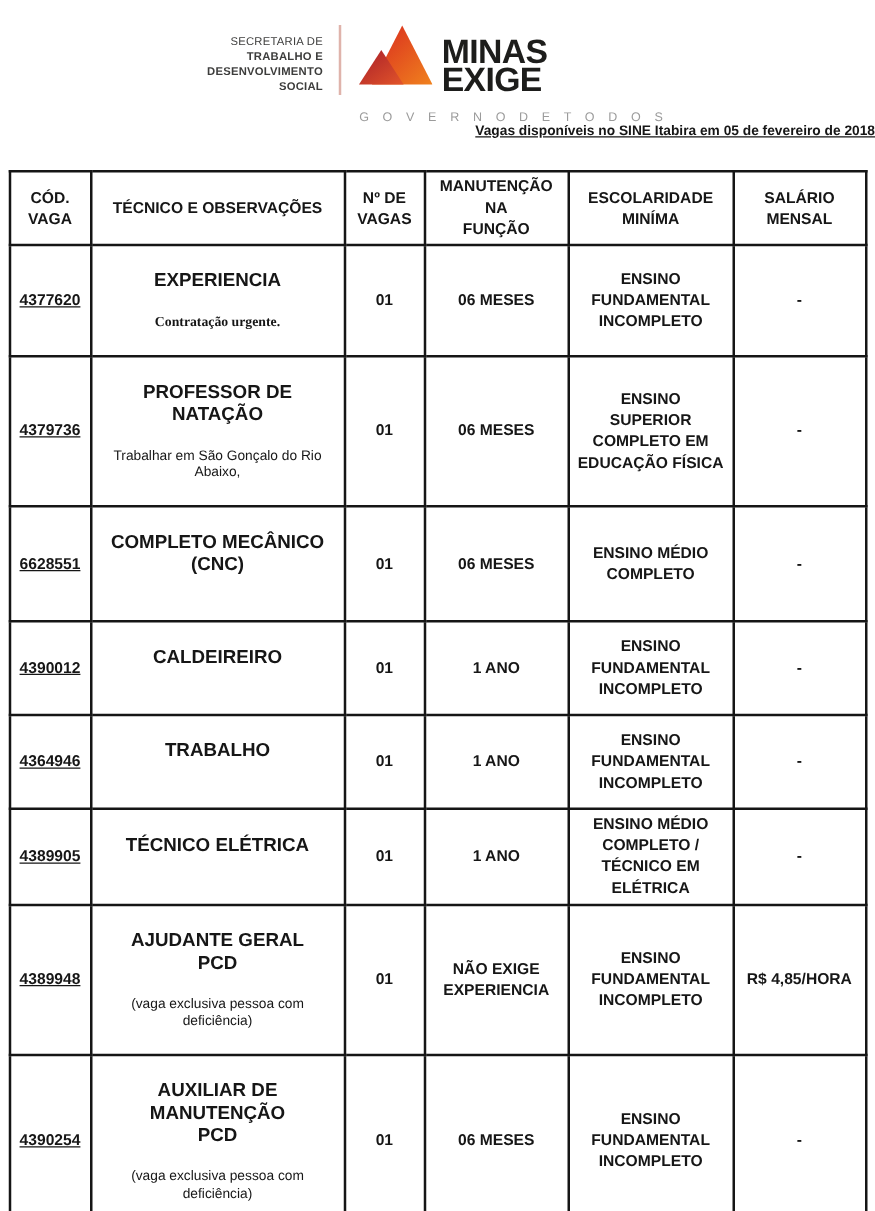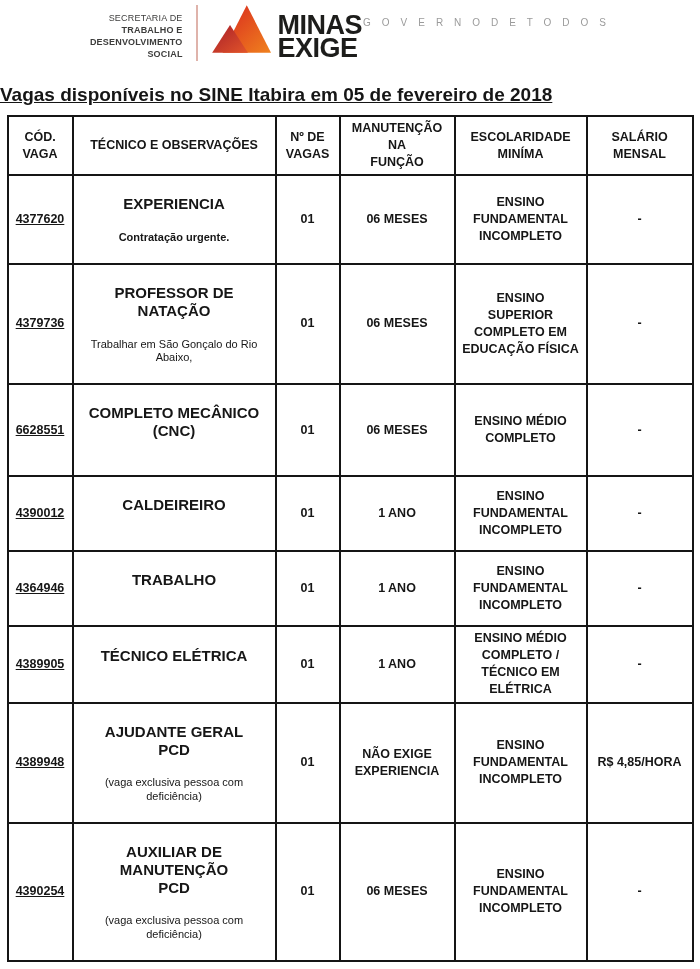--- a/index.html
+++ b/index.html
@@ -1,50 +1,50 @@
 <!DOCTYPE html>
 <html><head>
 <meta charset="utf-8">
 <style>
   html,body{margin:0;padding:0;background:#ffffff;}
   body{
     width:700px;height:969px;overflow:hidden;
     font-family:"Liberation Sans","DejaVu Sans",sans-serif;
     color:#161616;
   }
-  .page{width:700px;height:969px;box-sizing:border-box;padding-top:0;}
+  .page{width:700px;height:969px;box-sizing:border-box;padding-top:15px;}
 
   
   .brandbar{display:flex;justify-content:center;align-items:flex-start;gap:13px;height:74px;}
   .secretaria{text-align:right;font-size:9px;line-height:1.32;color:#3d3d3c;letter-spacing:.2px;margin-top:13px;}
   .secretaria div{font-weight:700;}
   .secretaria .l0{font-weight:400;}
   .divider{width:2px;height:56px;background:#dfb3ab;margin-top:5px;}
-  .logo{display:flex;flex-direction:row;margin-top:3px;}
+  .logo{display:flex;flex-direction:column;margin-top:3px;}
   .logo-row{display:flex;align-items:flex-end;gap:7px;}
   .logo-text{font-weight:700;font-size:27px;line-height:.83;letter-spacing:-.5px;color:#1d1d1b;}
   .tagline{font-size:10px;letter-spacing:4.1px;color:#9b9b9b;margin-top:14px;padding-left:1px;white-space:nowrap;font-weight:400;}
 
   
-  .doc-title{text-align:left;font-weight:700;font-size:19px;text-decoration:underline;margin:10px 0 9px;}
+  .doc-title{text-align:right;font-weight:700;font-size:11px;text-decoration:underline;margin:10px 0 25px;}
 
   
   table{border-collapse:collapse;margin:0 auto;table-layout:fixed;width:685px;}
   col.c1{width:65px;} col.c2{width:203px;} col.c3{width:64px;}
   col.c4{width:115px;} col.c5{width:132px;} col.c6{width:106px;}
   th,td{
     border:2px solid #151515;text-align:center;vertical-align:middle;
     white-space:pre-line;padding:2px 4px;box-sizing:border-box;overflow:hidden;
   }
   th{font-size:12.5px;font-weight:700;height:59px;line-height:1.35;}
   td{font-size:12.5px;font-weight:700;line-height:1.35;}
   .code-link{text-decoration:underline;color:inherit;cursor:pointer;}
   .occ-title{font-weight:700;font-size:15px;line-height:1.2;white-space:pre-line;}
   .note{font-size:11px;line-height:1.2;font-weight:400;white-space:pre-line;margin-top:1px;}
-  .note-bold{font-weight:700;}
+  .note-bold{font-weight:700;font-family:Liberation Serif, serif;}
 </style>
 </head>
 <body>
 
 <div class="page">
 
   <div class="brandbar">
     <div class="secretaria">
       <div class="l0">SECRETARIA DE</div>
       <div>TRABALHO E</div>

